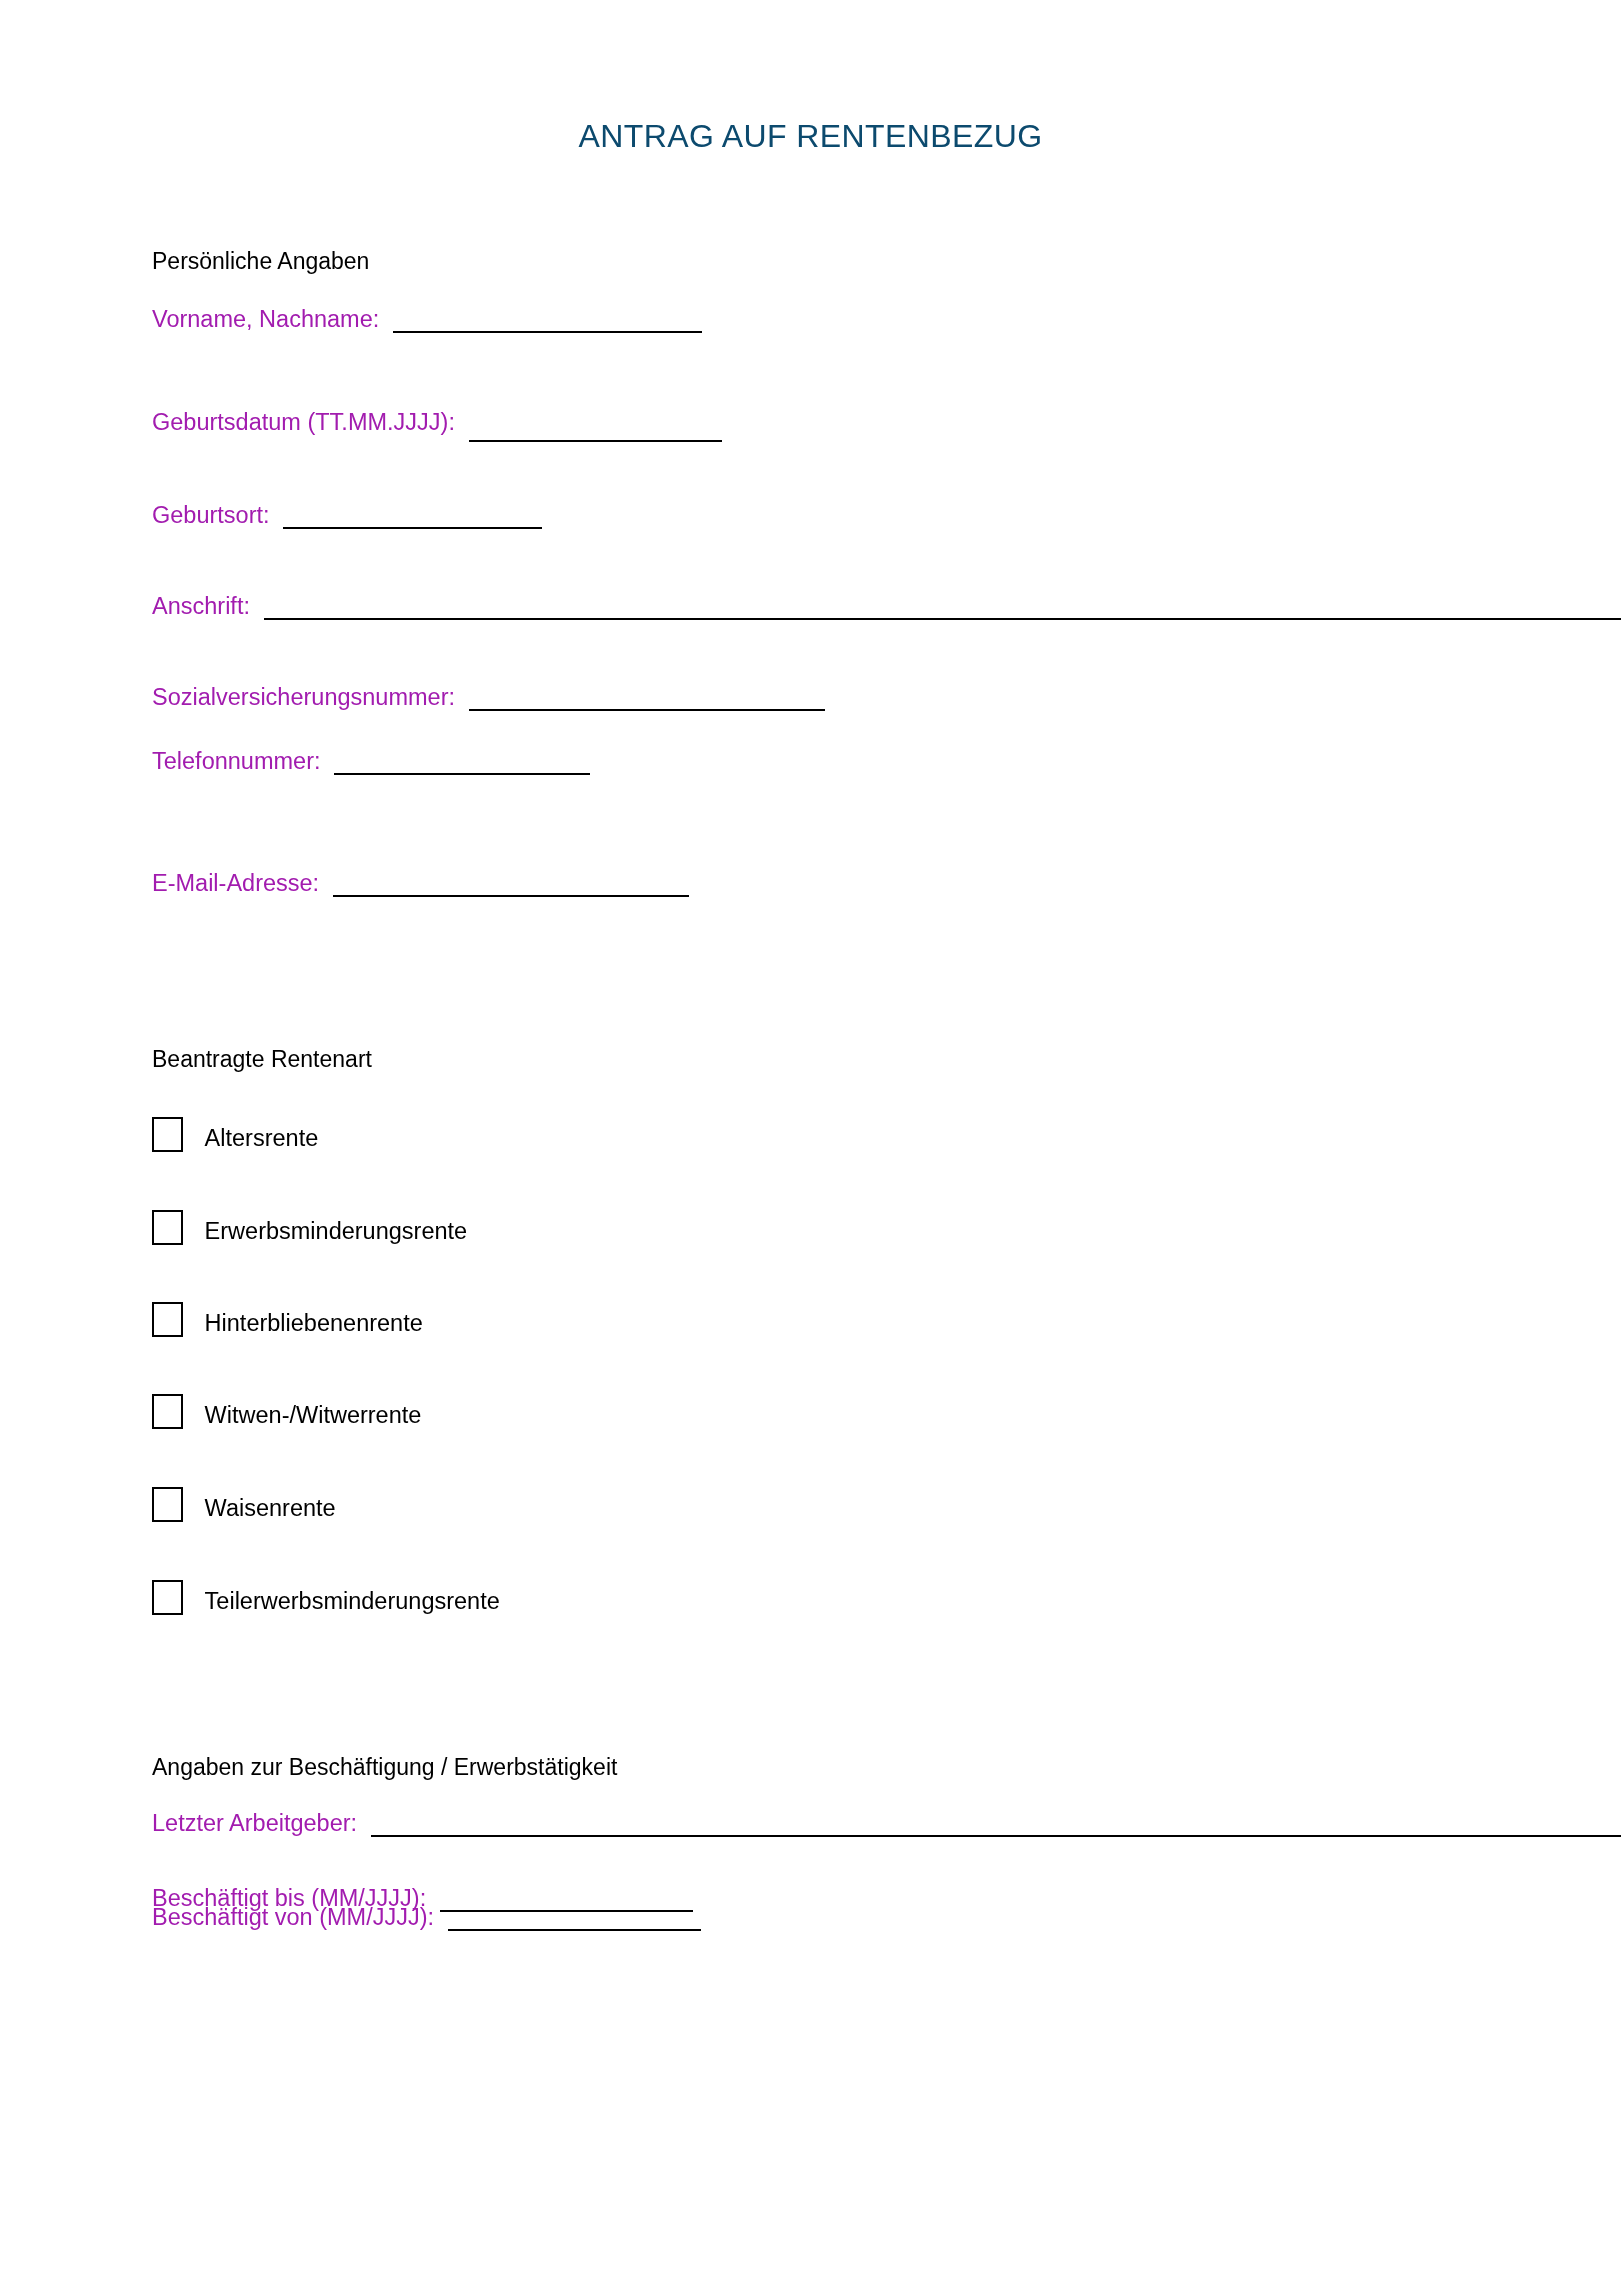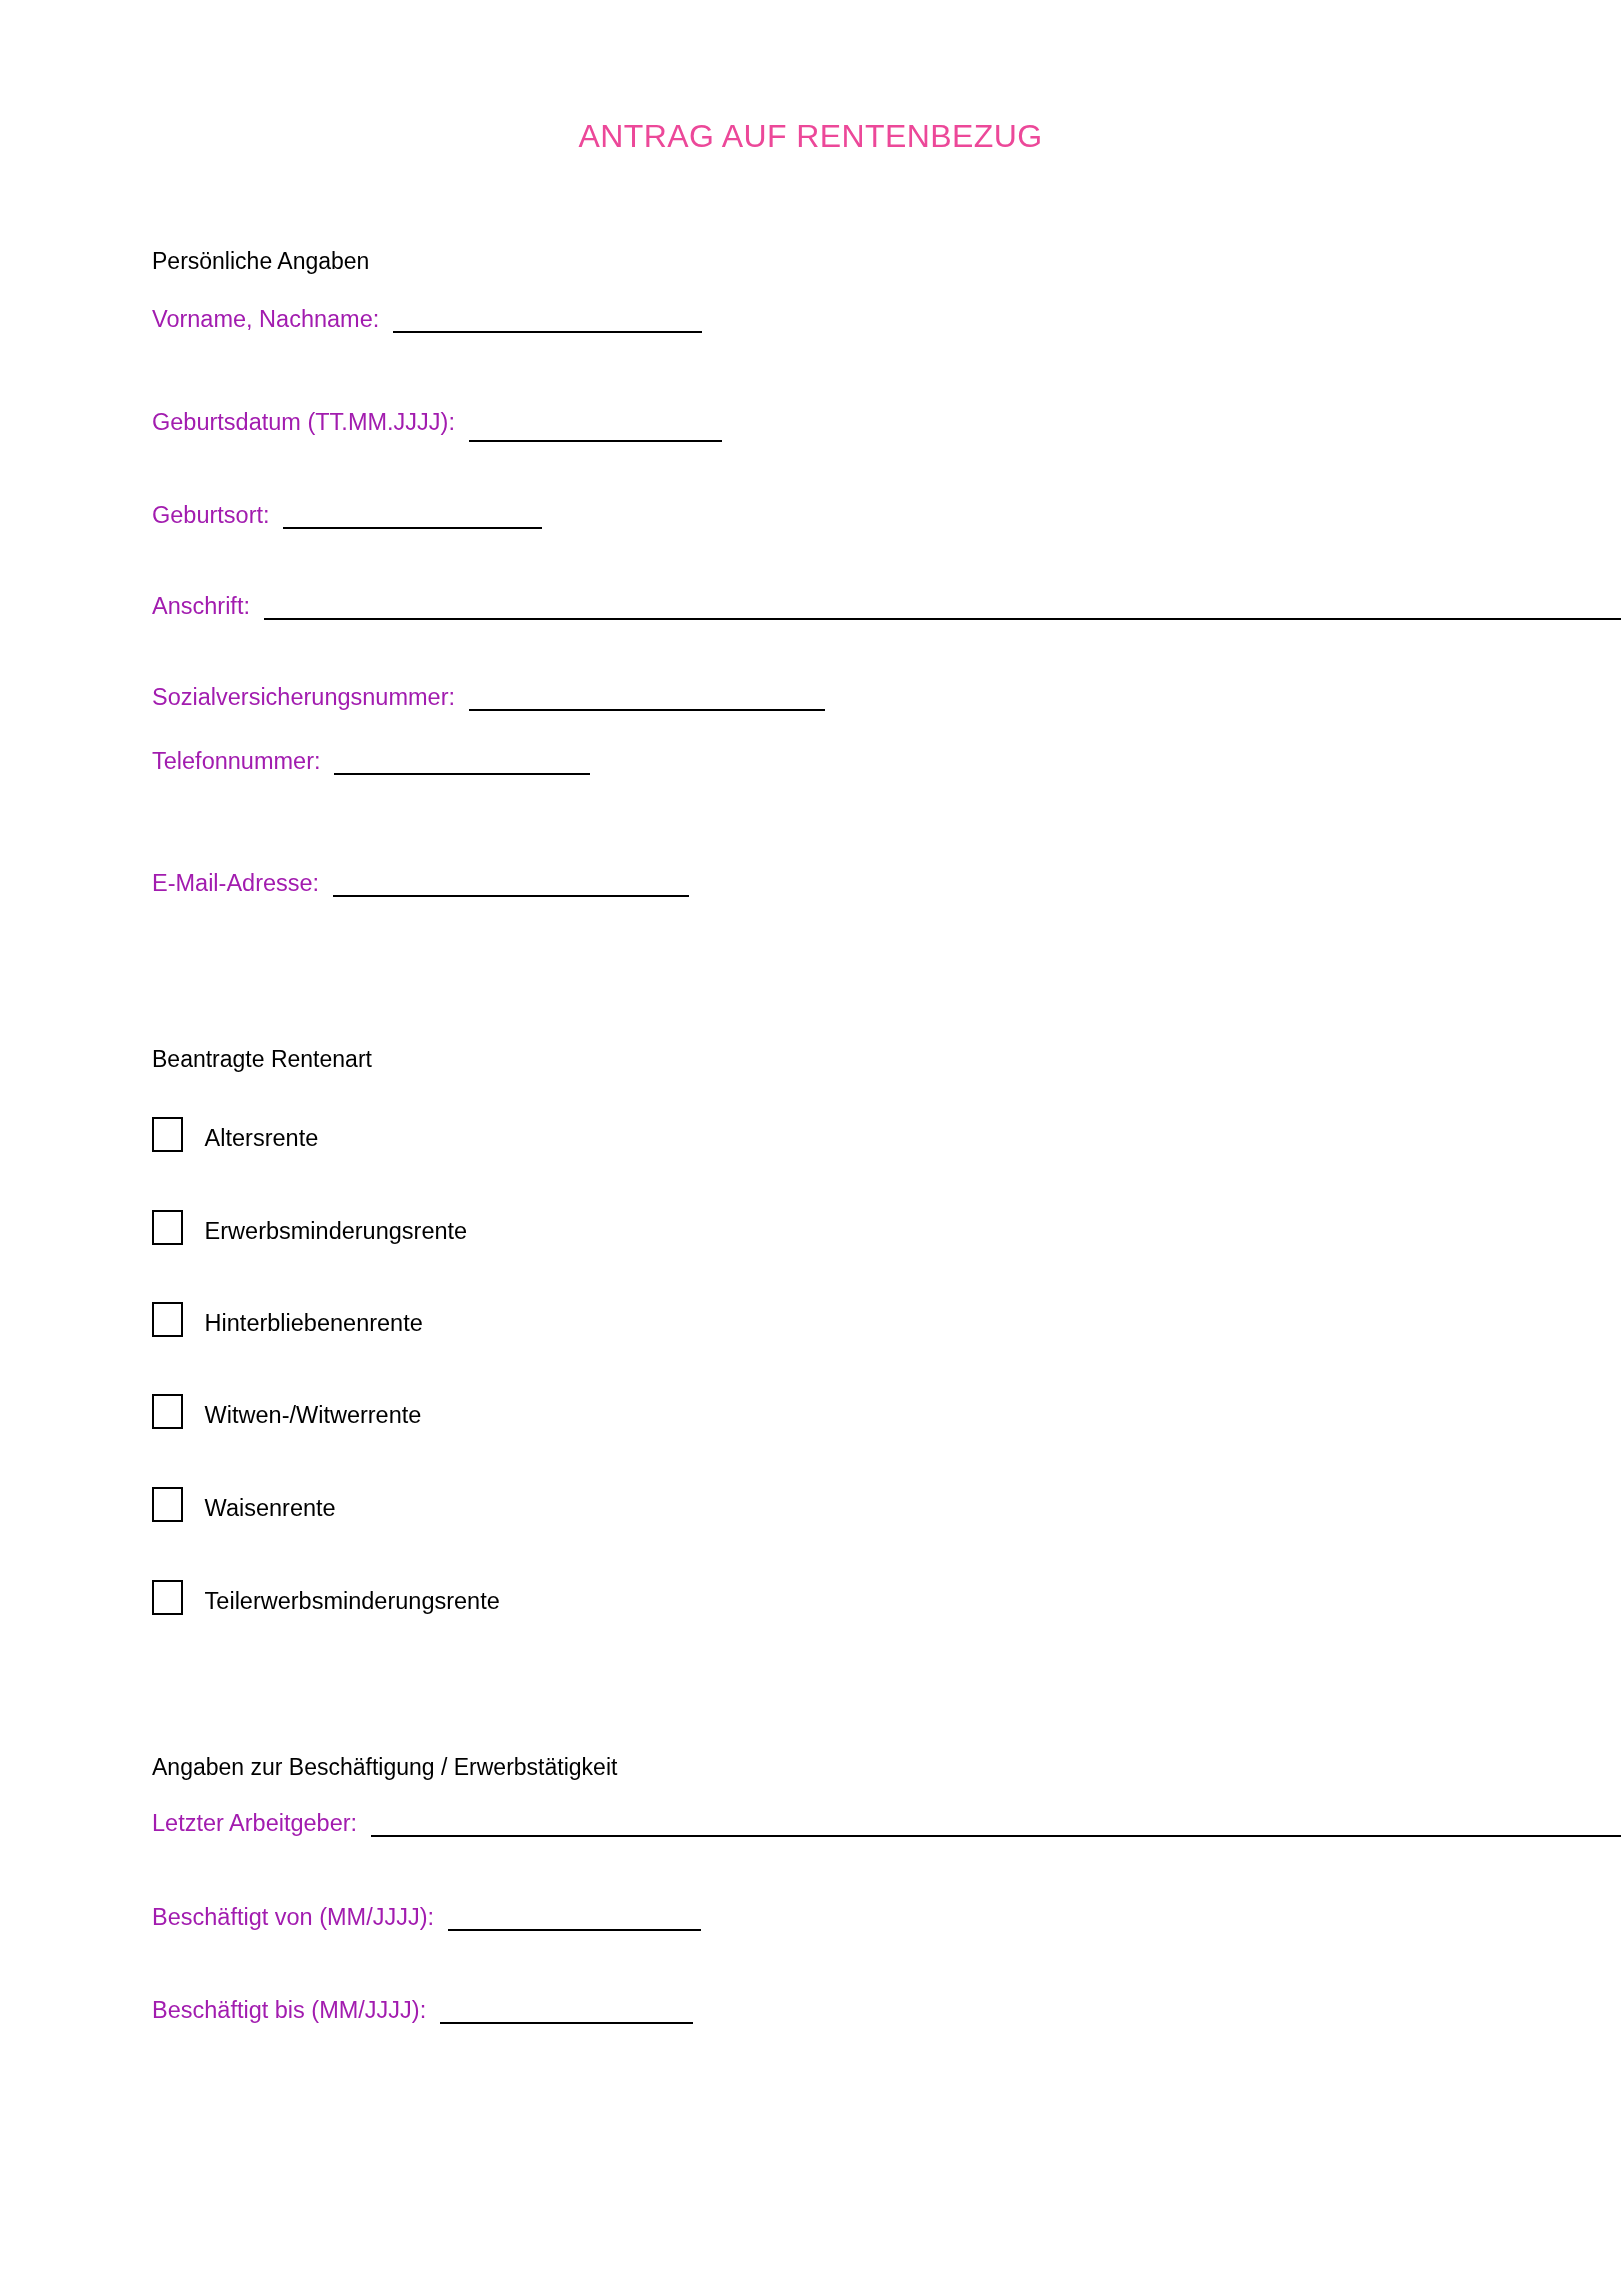--- a/index.html
+++ b/index.html
@@ -20,21 +20,21 @@
 
   .doc-title {
     position: absolute;
     top: 118px;
     left: 0;
     width: 1621px;
     text-align: center;
     font-size: 32px;
     font-weight: 400;
     letter-spacing: 0.4px;
-    color: #ec4899;
+    color: #0c4a6e;
     white-space: nowrap;
   }
 
   .section-heading {
     position: absolute;
     left: 152px;
     font-size: 23px;
     font-weight: 400;
     color: #000;
     white-space: nowrap;
@@ -165,19 +165,19 @@
   <div class="field-row" style="top:1810px;">
     <span class="field-label">Letzter Arbeitgeber:</span>
     <span class="field-rule" style="width:1306px;"></span>
   </div>
 
   <div class="field-row" style="top:1904px;">
     <span class="field-label">Beschäftigt von (MM/JJJJ):</span>
     <span class="field-rule" style="width:253px;"></span>
   </div>
 
-  <div class="field-row" style="top:1997px;">
+  <div class="field-row" style="top:1885px;">
     <span class="field-label">Beschäftigt bis (MM/JJJJ):</span>
     <span class="field-rule" style="width:253px;"></span>
   </div>
 
 </div>
 
 
 </body></html>

